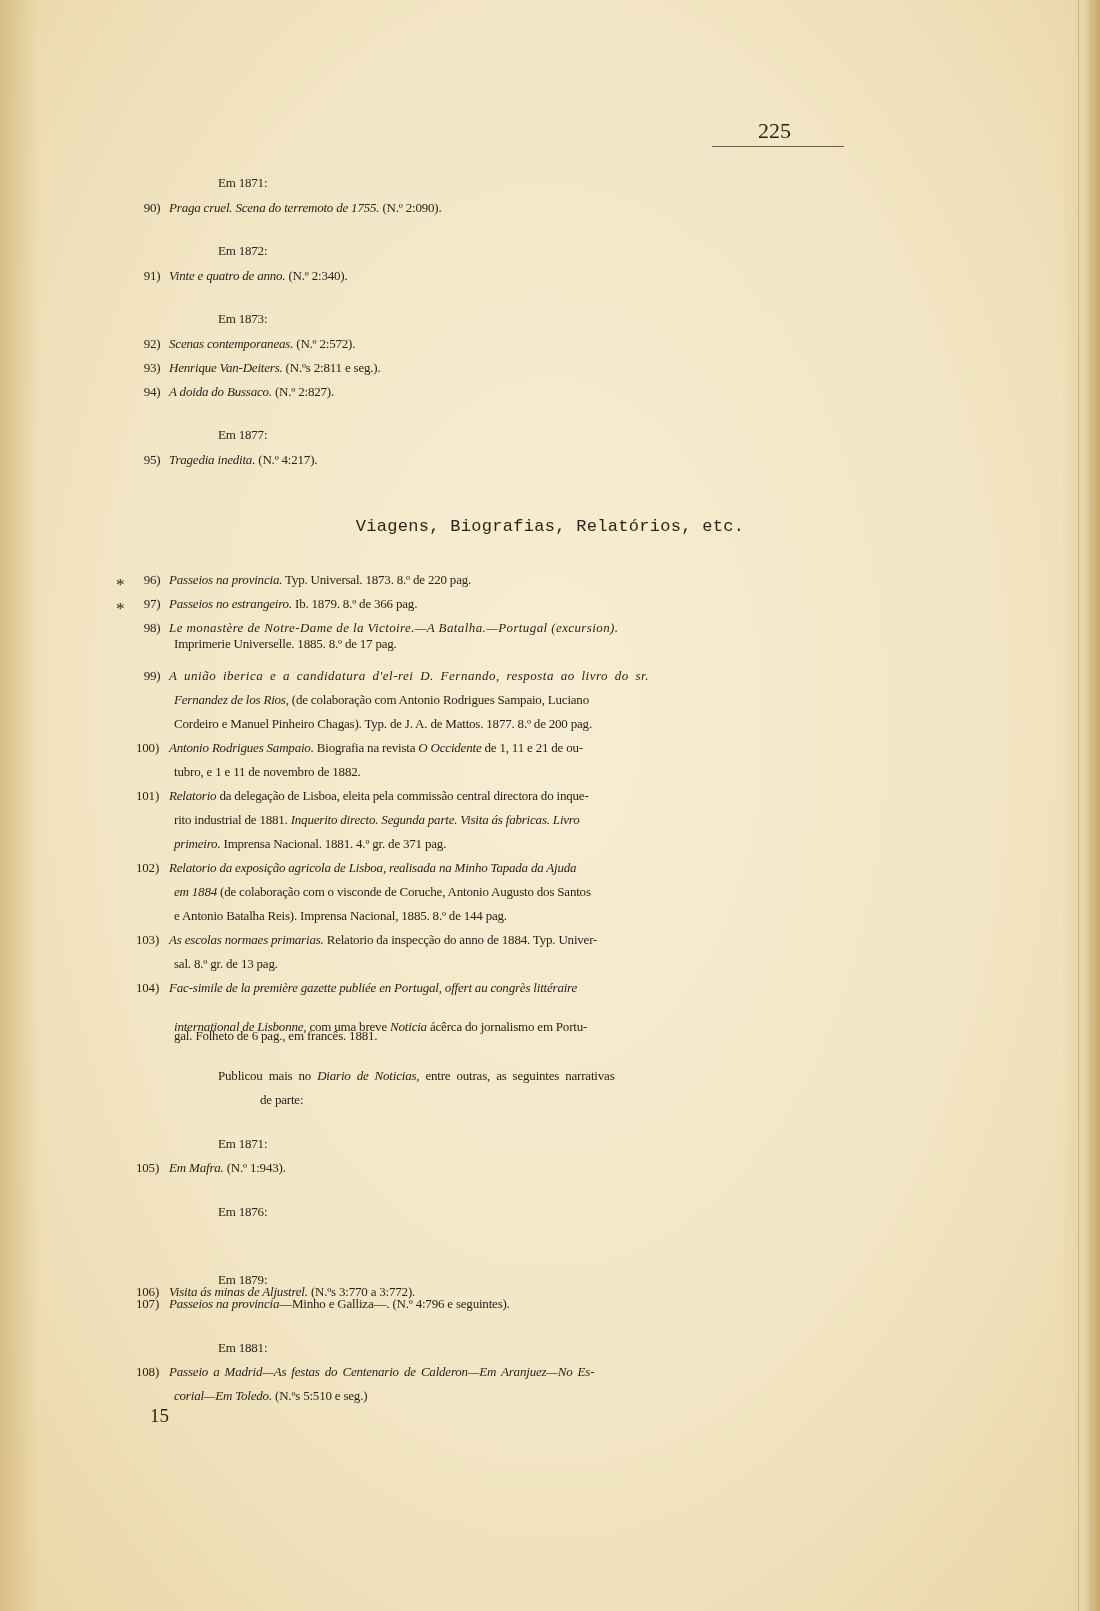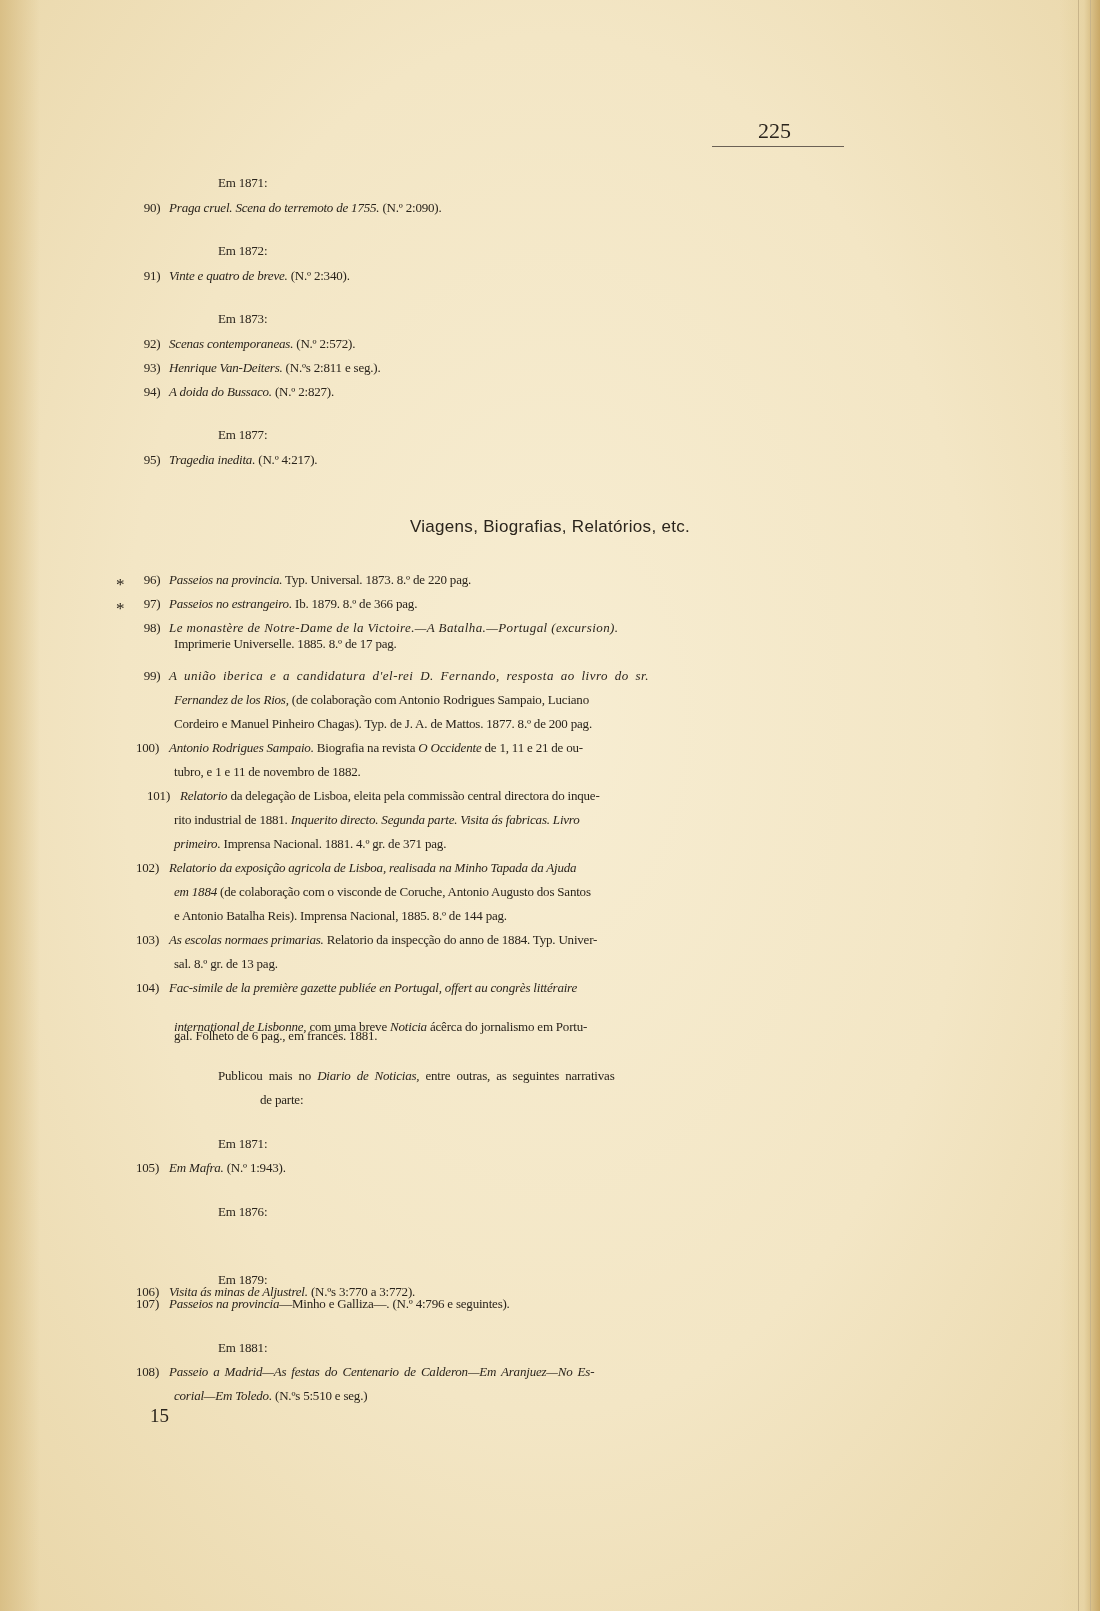--- a/index.html
+++ b/index.html
@@ -15,21 +15,21 @@
     background: linear-gradient(to left, #c9a866 0%, #e7d4a4 40%, rgba(243,230,197,0) 100%); }
   .edge-line { position:absolute; top:0; height:100%; width:1px; background:#c8b48a; }
   .page-number { position:absolute; left:758px; top:118px; font-size:22px; }
   .page-rule { position:absolute; left:712px; top:146px; width:132px; height:1px; background:#6b6155; }
   .sig { position:absolute; left:150px; top:1405px; font-size:19px; }
   .content { position:absolute; left:0; top:0; width:100%; }
   .line { position:absolute; font-size:13px; white-space:nowrap; letter-spacing:-0.2px; }
   .num { display:inline-block; text-align:center; }
   i { font-style:italic; }
   .heading { position:absolute; left:0; width:100%; text-align:center; top:517px;
-    font-family:Liberation Sans, sans-serif; font-size:17px; letter-spacing:0.3px; }
+    font-family:Liberation Mono, monospace; font-size:17px; letter-spacing:0.3px; }
   .star { position:absolute; font-size:17px; }
 </style>
 </head>
 <body>
 
 <div class="edge-left"></div>
 <div class="edge-right"></div>
 <div class="edge-line" style="left:1078px"></div>
 <div class="edge-line" style="left:1090px"></div>
 
@@ -40,21 +40,21 @@
 
   <div class="line" style="left:218px;top:175px">Em 1871:</div>
   <div class="line" style="left:138px;top:200px">
     <span class="num" style="width:28px">90)</span>
     <i>Praga cruel. Scena do terremoto de 1755.</i><span> (N.º 2:090).</span>
   </div>
 
   <div class="line" style="left:218px;top:243px">Em 1872:</div>
   <div class="line" style="left:138px;top:268px">
     <span class="num" style="width:28px">91)</span>
-    <i>Vinte e quatro de breve.</i><span> (N.º 2:340).</span>
+    <i>Vinte e quatro de anno.</i><span> (N.º 2:340).</span>
   </div>
 
   <div class="line" style="left:218px;top:311px">Em 1873:</div>
   <div class="line" style="left:138px;top:336px">
     <span class="num" style="width:28px">92)</span>
     <i>Scenas contemporaneas.</i><span> (N.º 2:572).</span>
   </div>
   <div class="line" style="left:138px;top:360px">
     <span class="num" style="width:28px">93)</span>
     <i>Henrique Van-Deiters.</i><span> (N.ºs 2:811 e seg.).</span>
@@ -96,21 +96,21 @@
     <i>Fernandez de los Rios,</i><span> (de colaboração com Antonio Rodrigues Sampaio, Luciano</span>
   </div>
   <div class="line" style="left:174px;top:716px">Cordeiro e Manuel Pinheiro Chagas). Typ. de J. A. de Mattos. 1877. 8.º de 200 pag.</div>
 
   <div class="line" style="left:129px;top:740px">
     <span class="num" style="width:37px">100)</span>
     <i>Antonio Rodrigues Sampaio.</i><span> Biografia na revista </span><i>O Occidente</i><span> de 1, 11 e 21 de ou-</span>
   </div>
   <div class="line" style="left:174px;top:764px">tubro, e 1 e 11 de novembro de 1882.</div>
 
-  <div class="line" style="left:140px;top:788px">
+  <div class="line" style="left:129px;top:788px">
     <span class="num" style="width:37px">101)</span>
     <i>Relatorio</i><span> da delegação de Lisboa, eleita pela commissão central directora do inque-</span>
   </div>
   <div class="line" style="left:174px;top:812px">
     <span>rito industrial de 1881. </span><i>Inquerito directo. Segunda parte. Visita ás fabricas. Livro</i>
   </div>
   <div class="line" style="left:174px;top:836px">
     <i>primeiro.</i><span> Imprensa Nacional. 1881. 4.º gr. de 371 pag.</span>
   </div>
 

